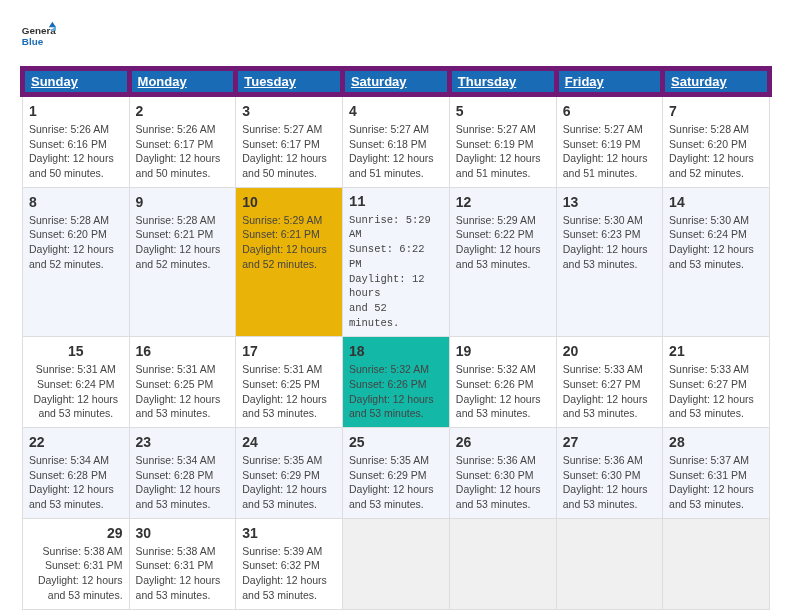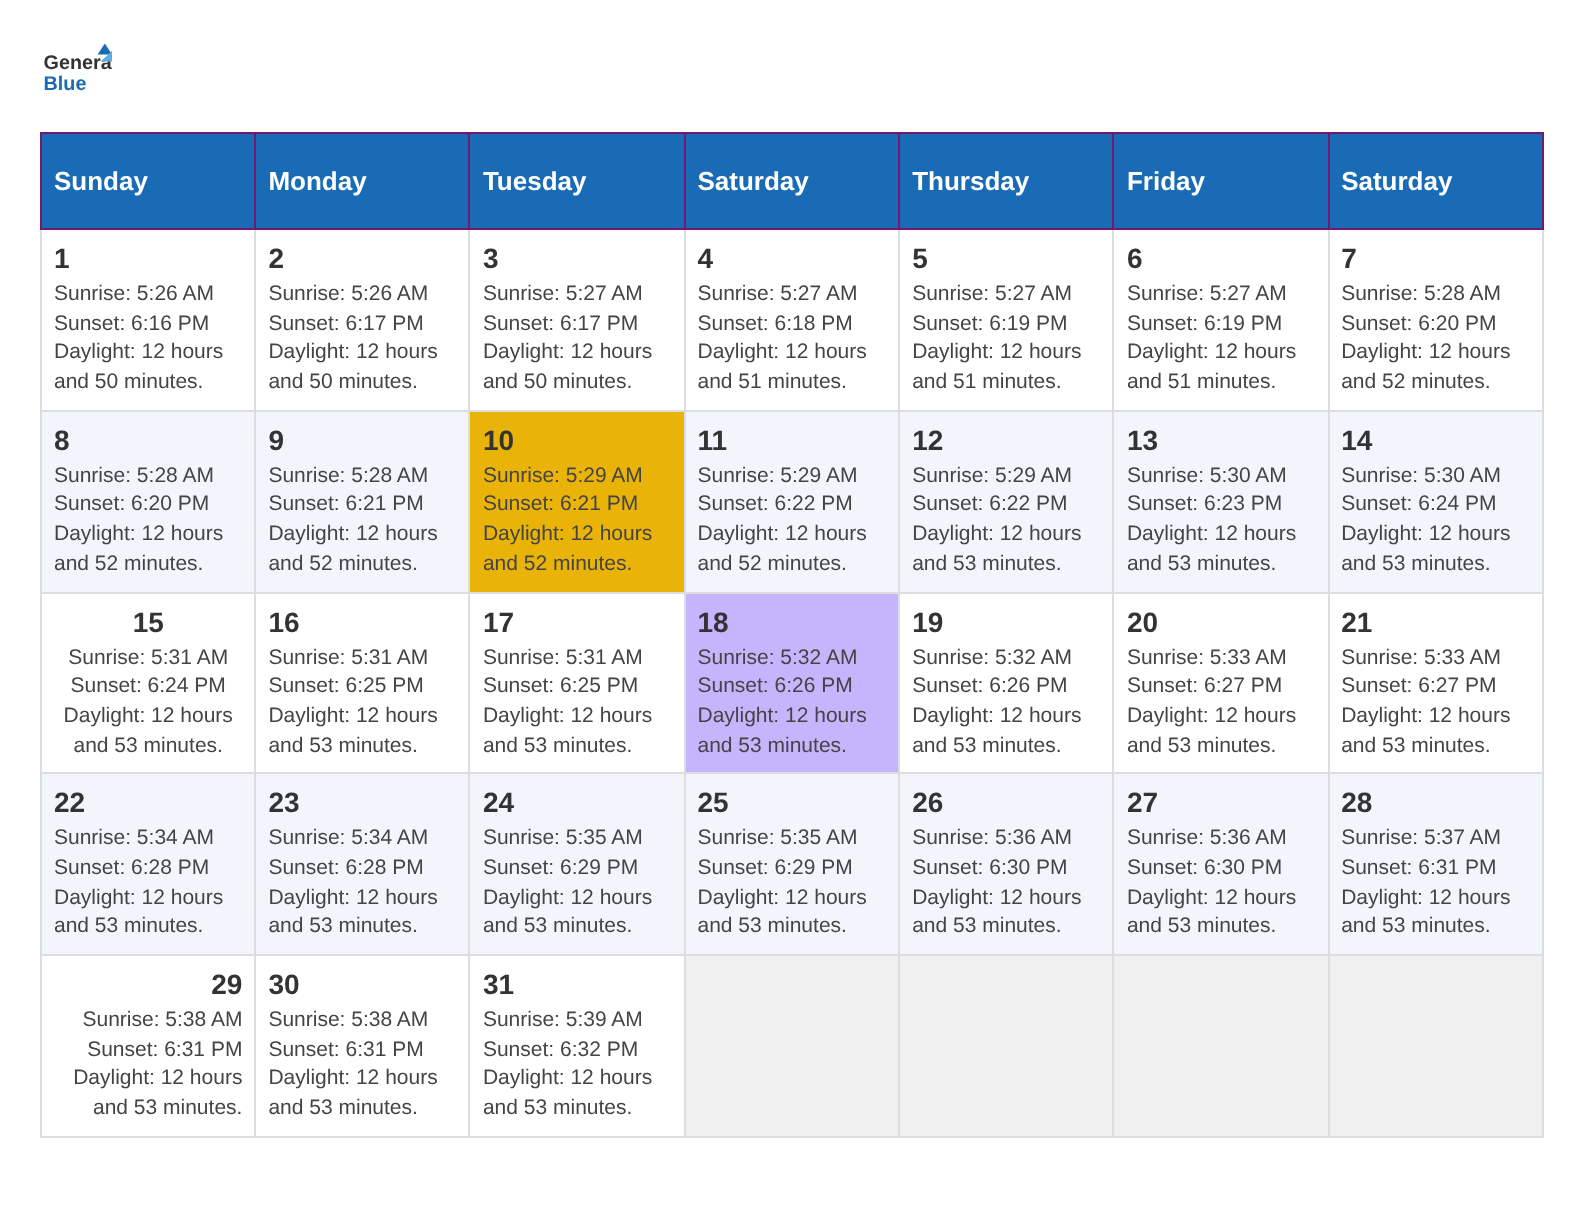--- a/index.html
+++ b/index.html
@@ -40,25 +40,26 @@
     .calendar {
       width: 100%;
       border-collapse: collapse;
       font-size: 11px;
     }
     .calendar thead tr {
       background-color: #1a6bb5;
       color: #fff;
     }
     .calendar thead th {
-      padding: 16px 6px;
+      padding: 3px 6px;
       text-align: left;
       font-size: 13px;
       font-weight: bold;
-      border: 1px solid #701a75;
+      border: 5px solid #701a75;
+      text-decoration: underline;
     }
     .calendar tbody tr {
       border-bottom: 1px solid #ccc;
     }
     .calendar tbody td {
       vertical-align: top;
       padding: 6px 6px;
       border: 1px solid #ddd;
       background: #fff;
       min-height: 80px;
@@ -151,21 +152,21 @@
           <div class="day-info">Sunrise: 5:28 AM<br>Sunset: 6:20 PM<br>Daylight: 12 hours<br>and 52 minutes.</div>
         </td>
         <td style="background: rgb(242, 246, 252);">
           <span class="day-number">9</span>
           <div class="day-info">Sunrise: 5:28 AM<br>Sunset: 6:21 PM<br>Daylight: 12 hours<br>and 52 minutes.</div>
         </td>
         <td style="background: #eab308;">
           <span class="day-number">10</span>
           <div class="day-info">Sunrise: 5:29 AM<br>Sunset: 6:21 PM<br>Daylight: 12 hours<br>and 52 minutes.</div>
         </td>
-        <td style="background: rgb(242, 246, 252);">
+        <td style="background: rgb(242, 246, 252); font-family: Liberation Mono, monospace;">
           <span class="day-number">11</span>
           <div class="day-info">Sunrise: 5:29 AM<br>Sunset: 6:22 PM<br>Daylight: 12 hours<br>and 52 minutes.</div>
         </td>
         <td style="background: rgb(242, 246, 252);">
           <span class="day-number">12</span>
           <div class="day-info">Sunrise: 5:29 AM<br>Sunset: 6:22 PM<br>Daylight: 12 hours<br>and 53 minutes.</div>
         </td>
         <td style="background: rgb(242, 246, 252);">
           <span class="day-number">13</span>
           <div class="day-info">Sunrise: 5:30 AM<br>Sunset: 6:23 PM<br>Daylight: 12 hours<br>and 53 minutes.</div>
@@ -181,21 +182,21 @@
           <div class="day-info">Sunrise: 5:31 AM<br>Sunset: 6:24 PM<br>Daylight: 12 hours<br>and 53 minutes.</div>
         </td>
         <td style="background: rgb(255, 255, 255);">
           <span class="day-number">16</span>
           <div class="day-info">Sunrise: 5:31 AM<br>Sunset: 6:25 PM<br>Daylight: 12 hours<br>and 53 minutes.</div>
         </td>
         <td style="background: rgb(255, 255, 255);">
           <span class="day-number">17</span>
           <div class="day-info">Sunrise: 5:31 AM<br>Sunset: 6:25 PM<br>Daylight: 12 hours<br>and 53 minutes.</div>
         </td>
-        <td style="background: #c4b5fd; margin-left: 44px;">
+        <td style="background: #14b8a6; margin-left: 44px;">
           <span class="day-number">18</span>
           <div class="day-info">Sunrise: 5:32 AM<br>Sunset: 6:26 PM<br>Daylight: 12 hours<br>and 53 minutes.</div>
         </td>
         <td style="background: rgb(255, 255, 255);">
           <span class="day-number">19</span>
           <div class="day-info">Sunrise: 5:32 AM<br>Sunset: 6:26 PM<br>Daylight: 12 hours<br>and 53 minutes.</div>
         </td>
         <td style="background: rgb(255, 255, 255);">
           <span class="day-number">20</span>
           <div class="day-info">Sunrise: 5:33 AM<br>Sunset: 6:27 PM<br>Daylight: 12 hours<br>and 53 minutes.</div>

